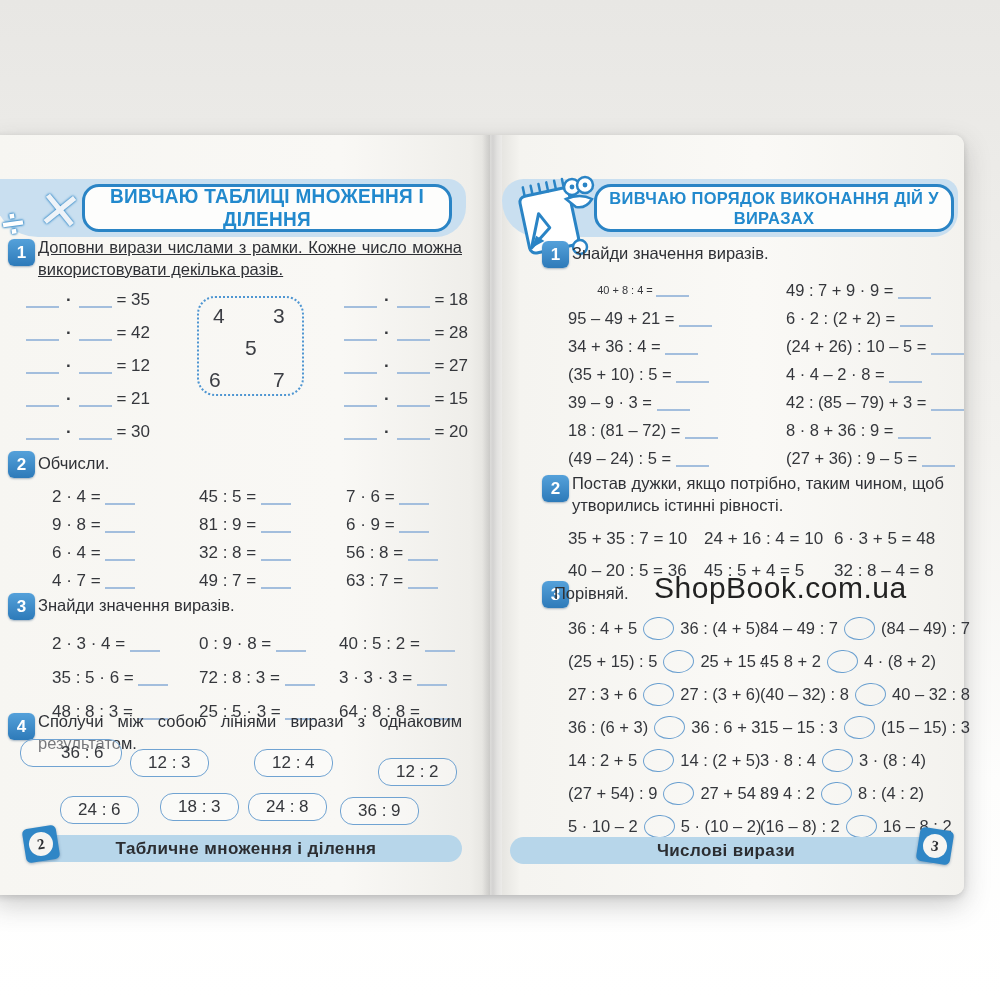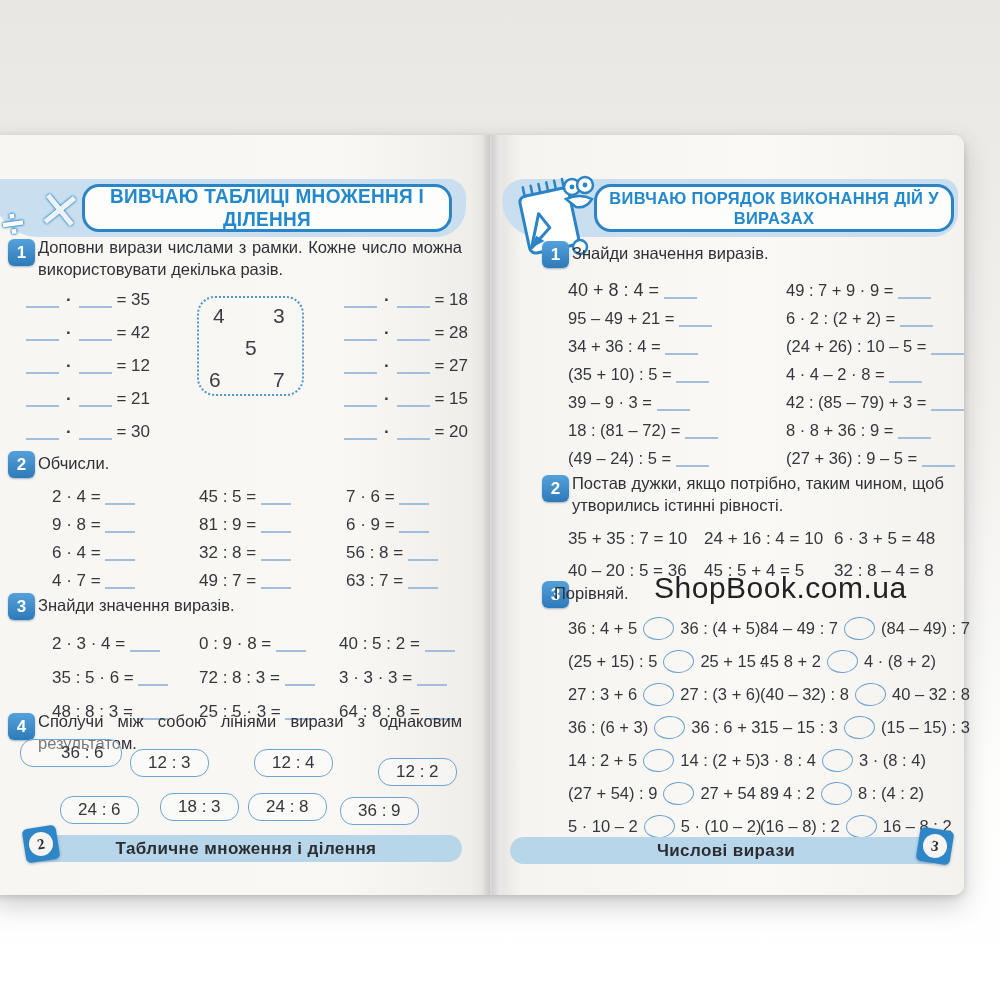--- a/index.html
+++ b/index.html
@@ -119,21 +119,21 @@
     <div class="band l"></div>
     <div class="mascot-l">
       <span class="div-glyph">÷</span>
       <span class="mul-glyph">✕</span>
     </div>
     <div class="pill l">
       <span>ВИВЧАЮ ТАБЛИЦІ МНОЖЕННЯ І ДІЛЕННЯ</span>
     </div>
 
     <div class="badge" style="left:14px; top:104px;">1</div>
-    <div class="task-text" style="left:44px; top:102px; width:424px;">Доповни вирази числами з рамки. Кожне число можна використовувати декілька разів.</div>
+    <div class="task-text" style="left:44px; top:102px; width:424px;text-decoration:underline;">Доповни вирази числами з рамки. Кожне число можна використовувати декілька разів.</div>
 
     <div class="col" style="left:32px; top:148px;">
       <div class="row eq" style="height:33px; line-height:33px;"><span class="blank"></span><span class="dot">·</span><span class="blank"></span> <span>= 35</span></div>
       <div class="row eq" style="height:33px; line-height:33px;"><span class="blank"></span><span class="dot">·</span><span class="blank"></span> <span>= 42</span></div>
       <div class="row eq" style="height:33px; line-height:33px;"><span class="blank"></span><span class="dot">·</span><span class="blank"></span> <span>= 12</span></div>
       <div class="row eq" style="height:33px; line-height:33px;"><span class="blank"></span><span class="dot">·</span><span class="blank"></span> <span>= 21</span></div>
       <div class="row eq" style="height:33px; line-height:33px;"><span class="blank"></span><span class="dot">·</span><span class="blank"></span> <span>= 30</span></div>
     </div>
 
     <div class="dotted-box">
@@ -237,21 +237,21 @@
         <circle cx="74" cy="78" r="7" fill="#ffffff" stroke="#2a84c5" stroke-width="2.5"></circle>
       </svg>
     </div>
     <div class="pill r">
       <span>ВИВЧАЮ ПОРЯДОК ВИКОНАННЯ ДІЙ У ВИРАЗАХ</span>
     </div>
 
     <div class="badge" style="left:40px; top:106px;">1</div>
     <div class="task-text" style="left:70px; top:108px;">Знайди значення виразів.</div>
     <div class="col" style="left:66px; top:141px;">
-      <div class="row eq" style="height:28px; line-height:28px; font-size:18px;"><span>40 + 8 : 4 =</span> <span class="blank"></span></div>
+      <div class="row eq" style="height:28px; line-height:28px; font-size:11px;text-align:center;"><span>40 + 8 : 4 =</span> <span class="blank"></span></div>
       <div class="row eq" style="height:28px; line-height:28px; font-size:16.5px;"><span>95 – 49 + 21 =</span> <span class="blank"></span></div>
       <div class="row eq" style="height:28px; line-height:28px; font-size:16.5px;"><span>34 + 36 : 4 =</span> <span class="blank"></span></div>
       <div class="row eq" style="height:28px; line-height:28px; font-size:16.5px;"><span>(35 + 10) : 5 =</span> <span class="blank"></span></div>
       <div class="row eq" style="height:28px; line-height:28px; font-size:16.5px;"><span>39 – 9 · 3 =</span> <span class="blank"></span></div>
       <div class="row eq" style="height:28px; line-height:28px; font-size:16.5px;"><span>18 : (81 – 72) =</span> <span class="blank"></span></div>
       <div class="row eq" style="height:28px; line-height:28px; font-size:16.5px;"><span>(49 – 24) : 5 =</span> <span class="blank"></span></div>
     </div>
     <div class="col" style="left:284px; top:141px;">
       <div class="row eq" style="height:28px; line-height:28px; font-size:16.5px;"><span>49 : 7 + 9 · 9 =</span> <span class="blank"></span></div>
       <div class="row eq" style="height:28px; line-height:28px; font-size:16.5px;"><span>6 · 2 : (2 + 2) =</span> <span class="blank"></span></div>

